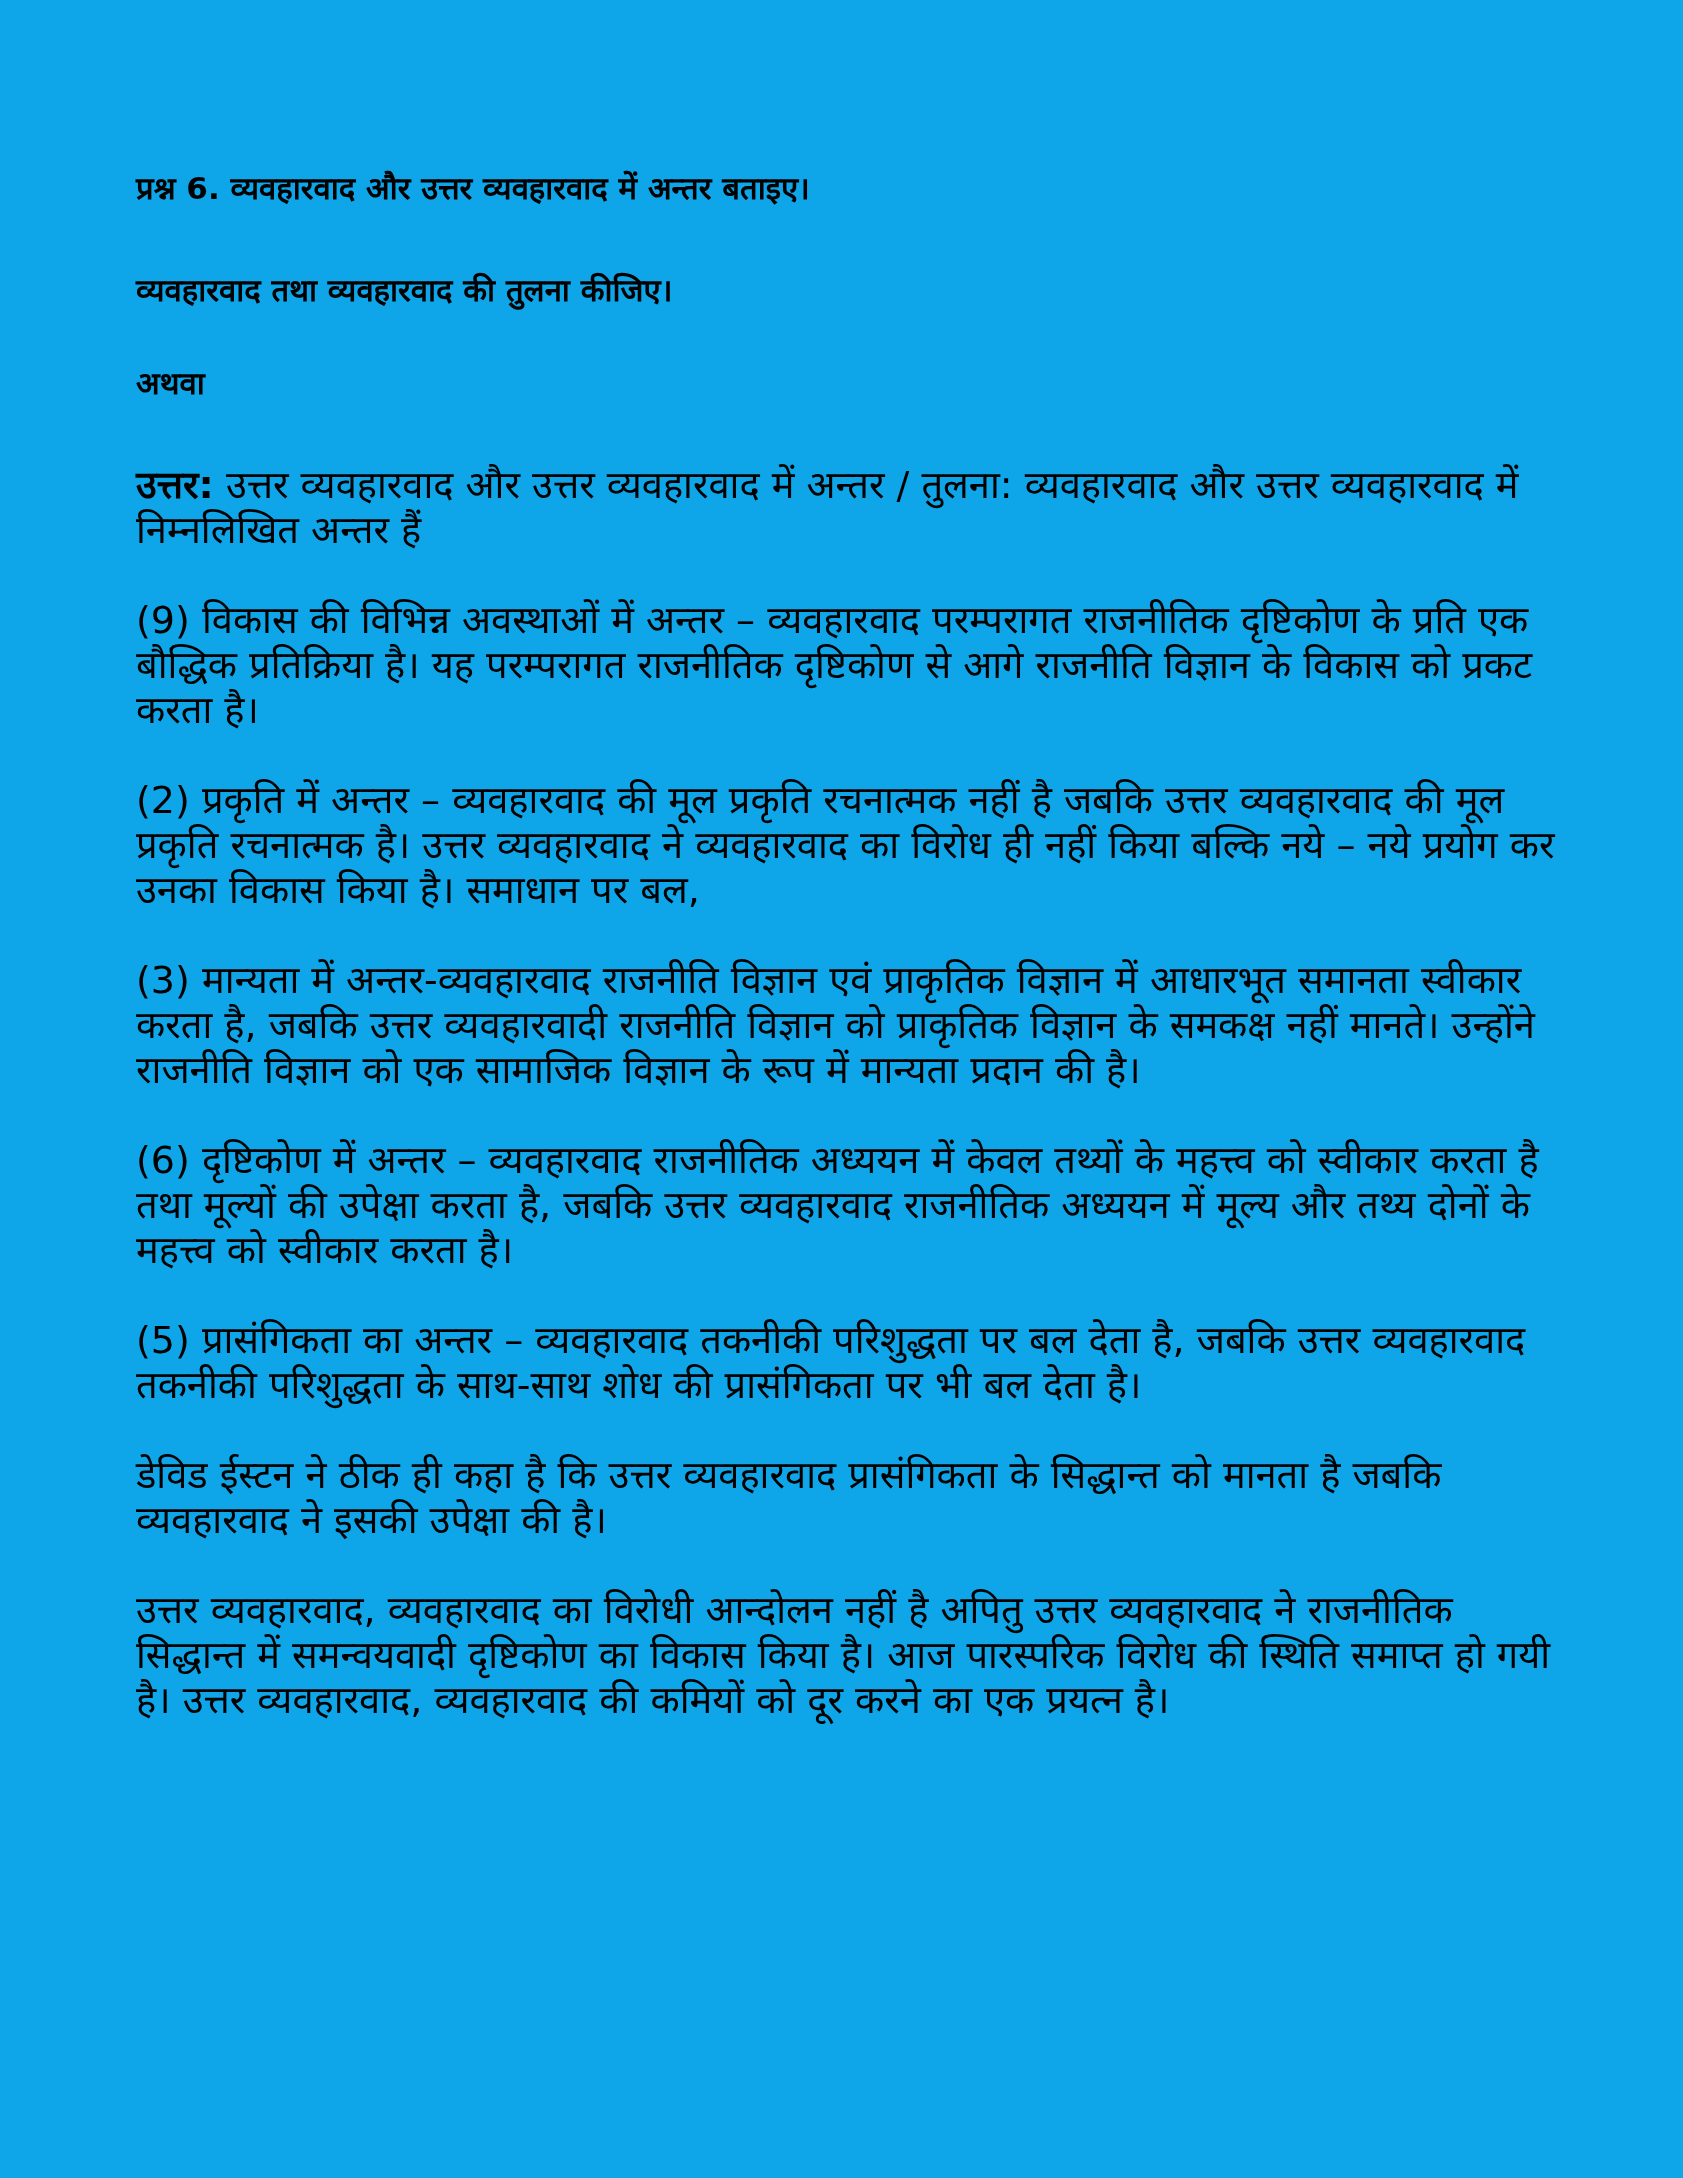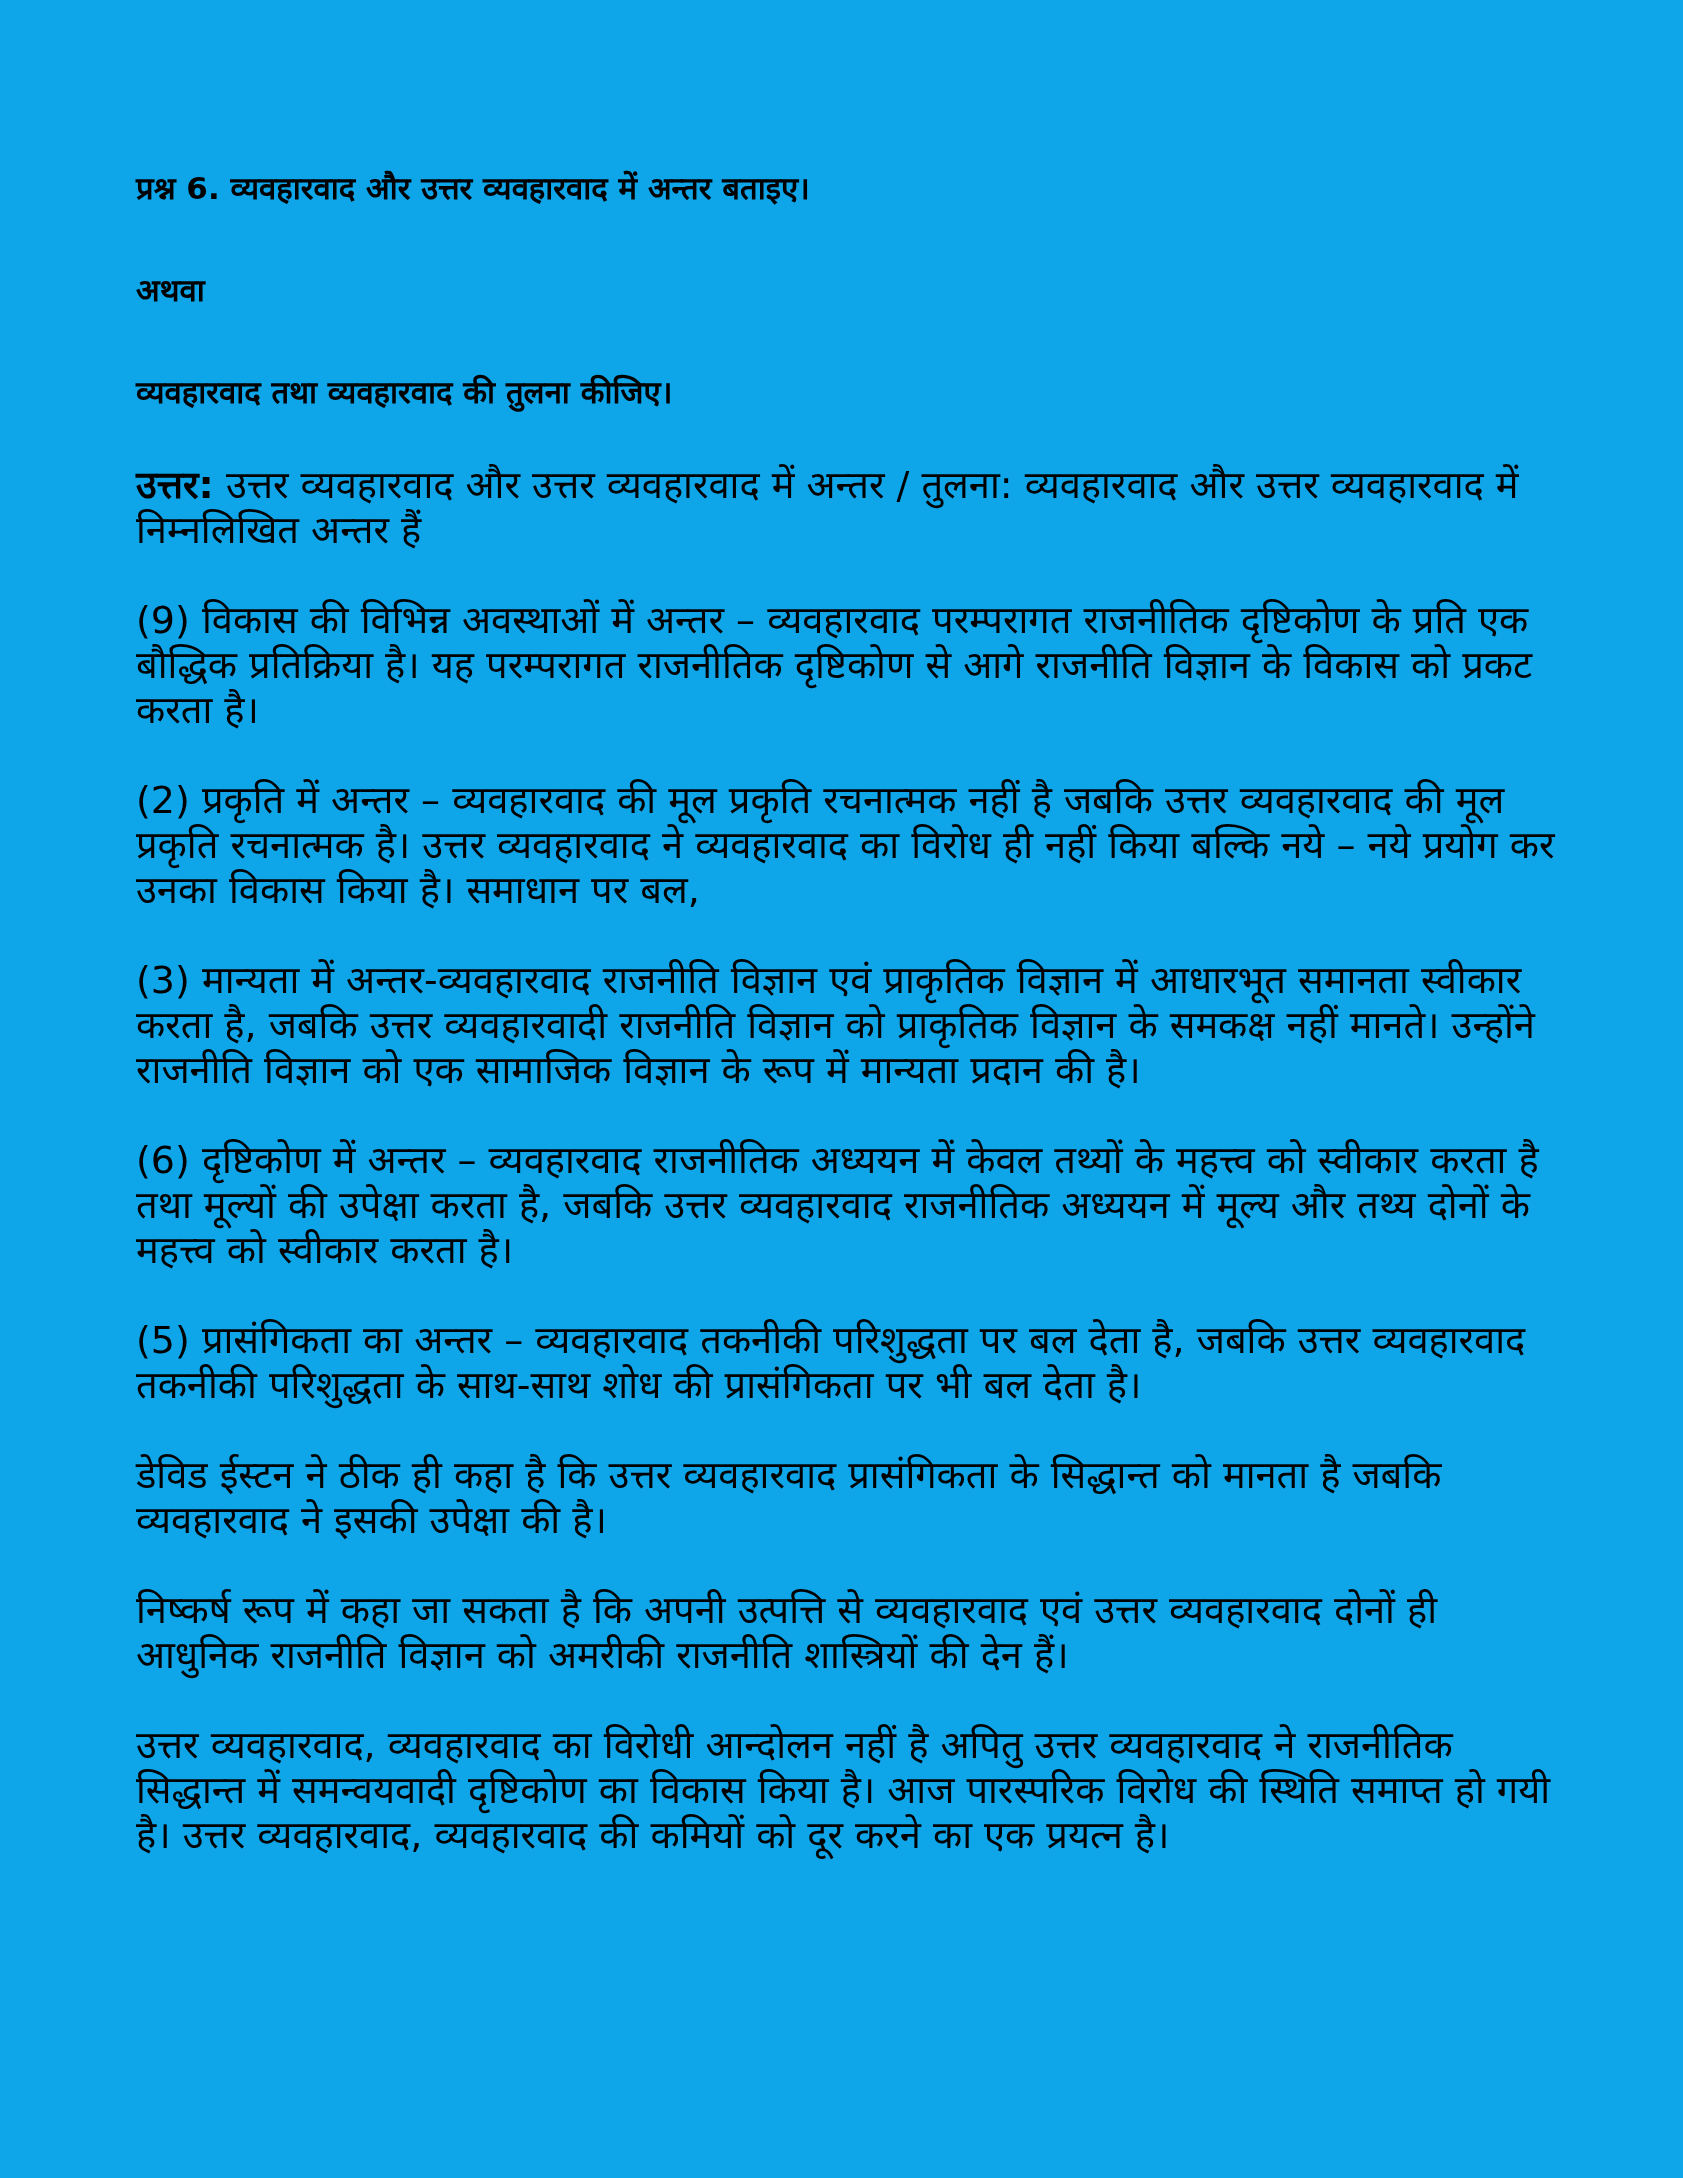--- a/index.html
+++ b/index.html
@@ -41,37 +41,36 @@
     font-weight: bold;
   }
 </style>
 </head>
 <body>
 
 <div class="page">
 
   <p class="doc-heading">प्रश्न 6. व्यवहारवाद और उत्तर व्यवहारवाद में अन्तर बताइए।</p>
 
+  <p class="doc-heading alt">व्यवहारवाद तथा व्यवहारवाद की तुलना कीजिए।</p>
+
   <p class="doc-heading">अथवा</p>
-
-  <p class="doc-heading alt">व्यवहारवाद तथा व्यवहारवाद की तुलना कीजिए।</p>
 
   <p class="doc-para"><span class="answer-label">उत्तर:</span><span> उत्तर व्यवहारवाद और उत्तर व्यवहारवाद में अन्तर / तुलना: व्यवहारवाद और उत्तर व्यवहारवाद में निम्नलिखित अन्तर हैं</span></p>
 
   <p class="doc-para">(9) विकास की विभिन्न अवस्थाओं में अन्तर – व्यवहारवाद परम्परागत राजनीतिक दृष्टिकोण के प्रति एक बौद्धिक प्रतिक्रिया है। यह परम्परागत राजनीतिक दृष्टिकोण से आगे राजनीति विज्ञान के विकास को प्रकट करता है।</p>
 
 
   <p class="doc-para">(2) प्रकृति में अन्तर – व्यवहारवाद की मूल प्रकृति रचनात्मक नहीं है जबकि उत्तर व्यवहारवाद की मूल प्रकृति रचनात्मक है। उत्तर व्यवहारवाद ने व्यवहारवाद का विरोध ही नहीं किया बल्कि नये – नये प्रयोग कर उनका विकास किया है। समाधान पर बल,</p>
 
   <p class="doc-para">(3) मान्यता में अन्तर-व्यवहारवाद राजनीति विज्ञान एवं प्राकृतिक विज्ञान में आधारभूत समानता स्वीकार करता है, जबकि उत्तर व्यवहारवादी राजनीति विज्ञान को प्राकृतिक विज्ञान के समकक्ष नहीं मानते। उन्होंने राजनीति विज्ञान को एक सामाजिक विज्ञान के रूप में मान्यता प्रदान की है।</p>
 
   <p class="doc-para">(6) दृष्टिकोण में अन्तर – व्यवहारवाद राजनीतिक अध्ययन में केवल तथ्यों के महत्त्व को स्वीकार करता है तथा मूल्यों की उपेक्षा करता है, जबकि उत्तर व्यवहारवाद राजनीतिक अध्ययन में मूल्य और तथ्य दोनों के महत्त्व को स्वीकार करता है।</p>
 
   <p class="doc-para">(5) प्रासंगिकता का अन्तर – व्यवहारवाद तकनीकी परिशुद्धता पर बल देता है, जबकि उत्तर व्यवहारवाद तकनीकी परिशुद्धता के साथ-साथ शोध की प्रासंगिकता पर भी बल देता है।</p>
 
   <p class="doc-para">डेविड ईस्टन ने ठीक ही कहा है कि उत्तर व्यवहारवाद प्रासंगिकता के सिद्धान्त को मानता है जबकि व्यवहारवाद ने इसकी उपेक्षा की है।</p>
 
-  <p class="doc-para">निष्कर्ष रूप में कहा जा सकता है कि अपनी उत्पत्ति से व्यवहारवाद एवं उत्तर व्यवहारवाद दोनों ही आधुनिक राजनीति विज्ञान को अमरीकी राजनीति शास्त्रियों की देन हैं।</p>
 
   <p class="doc-para">उत्तर व्यवहारवाद, व्यवहारवाद का विरोधी आन्दोलन नहीं है अपितु उत्तर व्यवहारवाद ने राजनीतिक सिद्धान्त में समन्वयवादी दृष्टिकोण का विकास किया है। आज पारस्परिक विरोध की स्थिति समाप्त हो गयी है। उत्तर व्यवहारवाद, व्यवहारवाद की कमियों को दूर करने का एक प्रयत्न है।</p>
 
 </div>
 
 
 </body></html>

